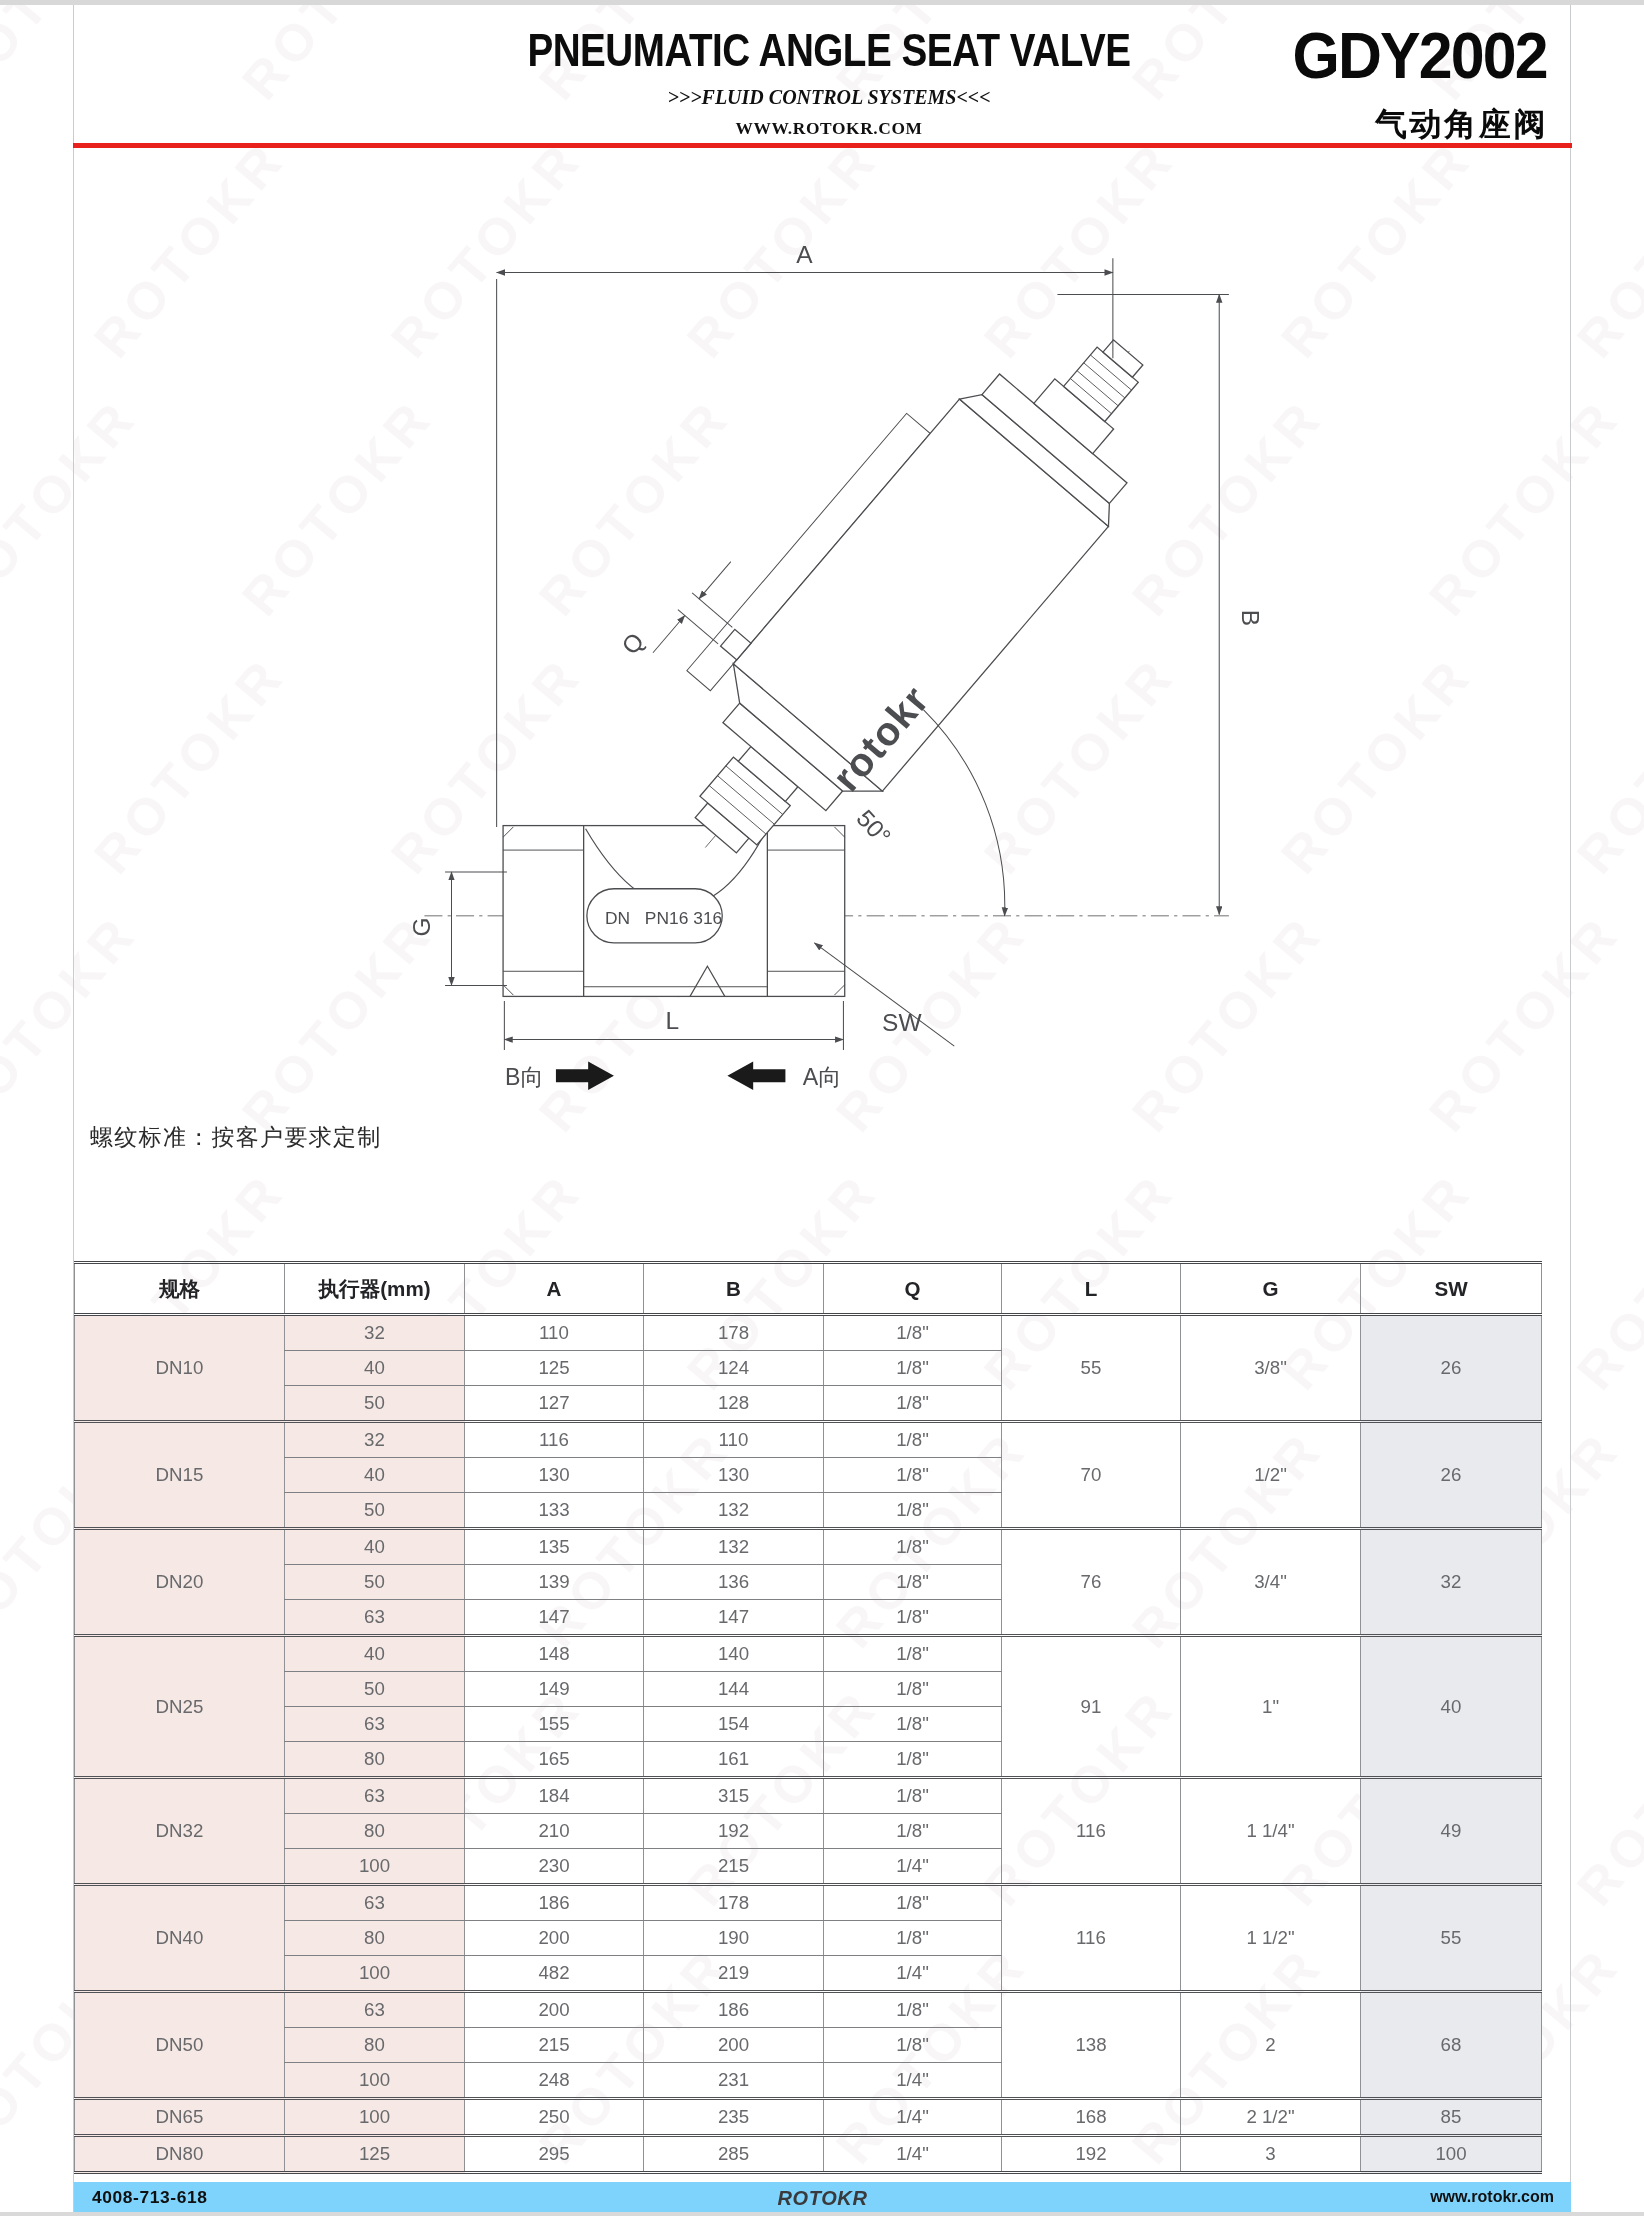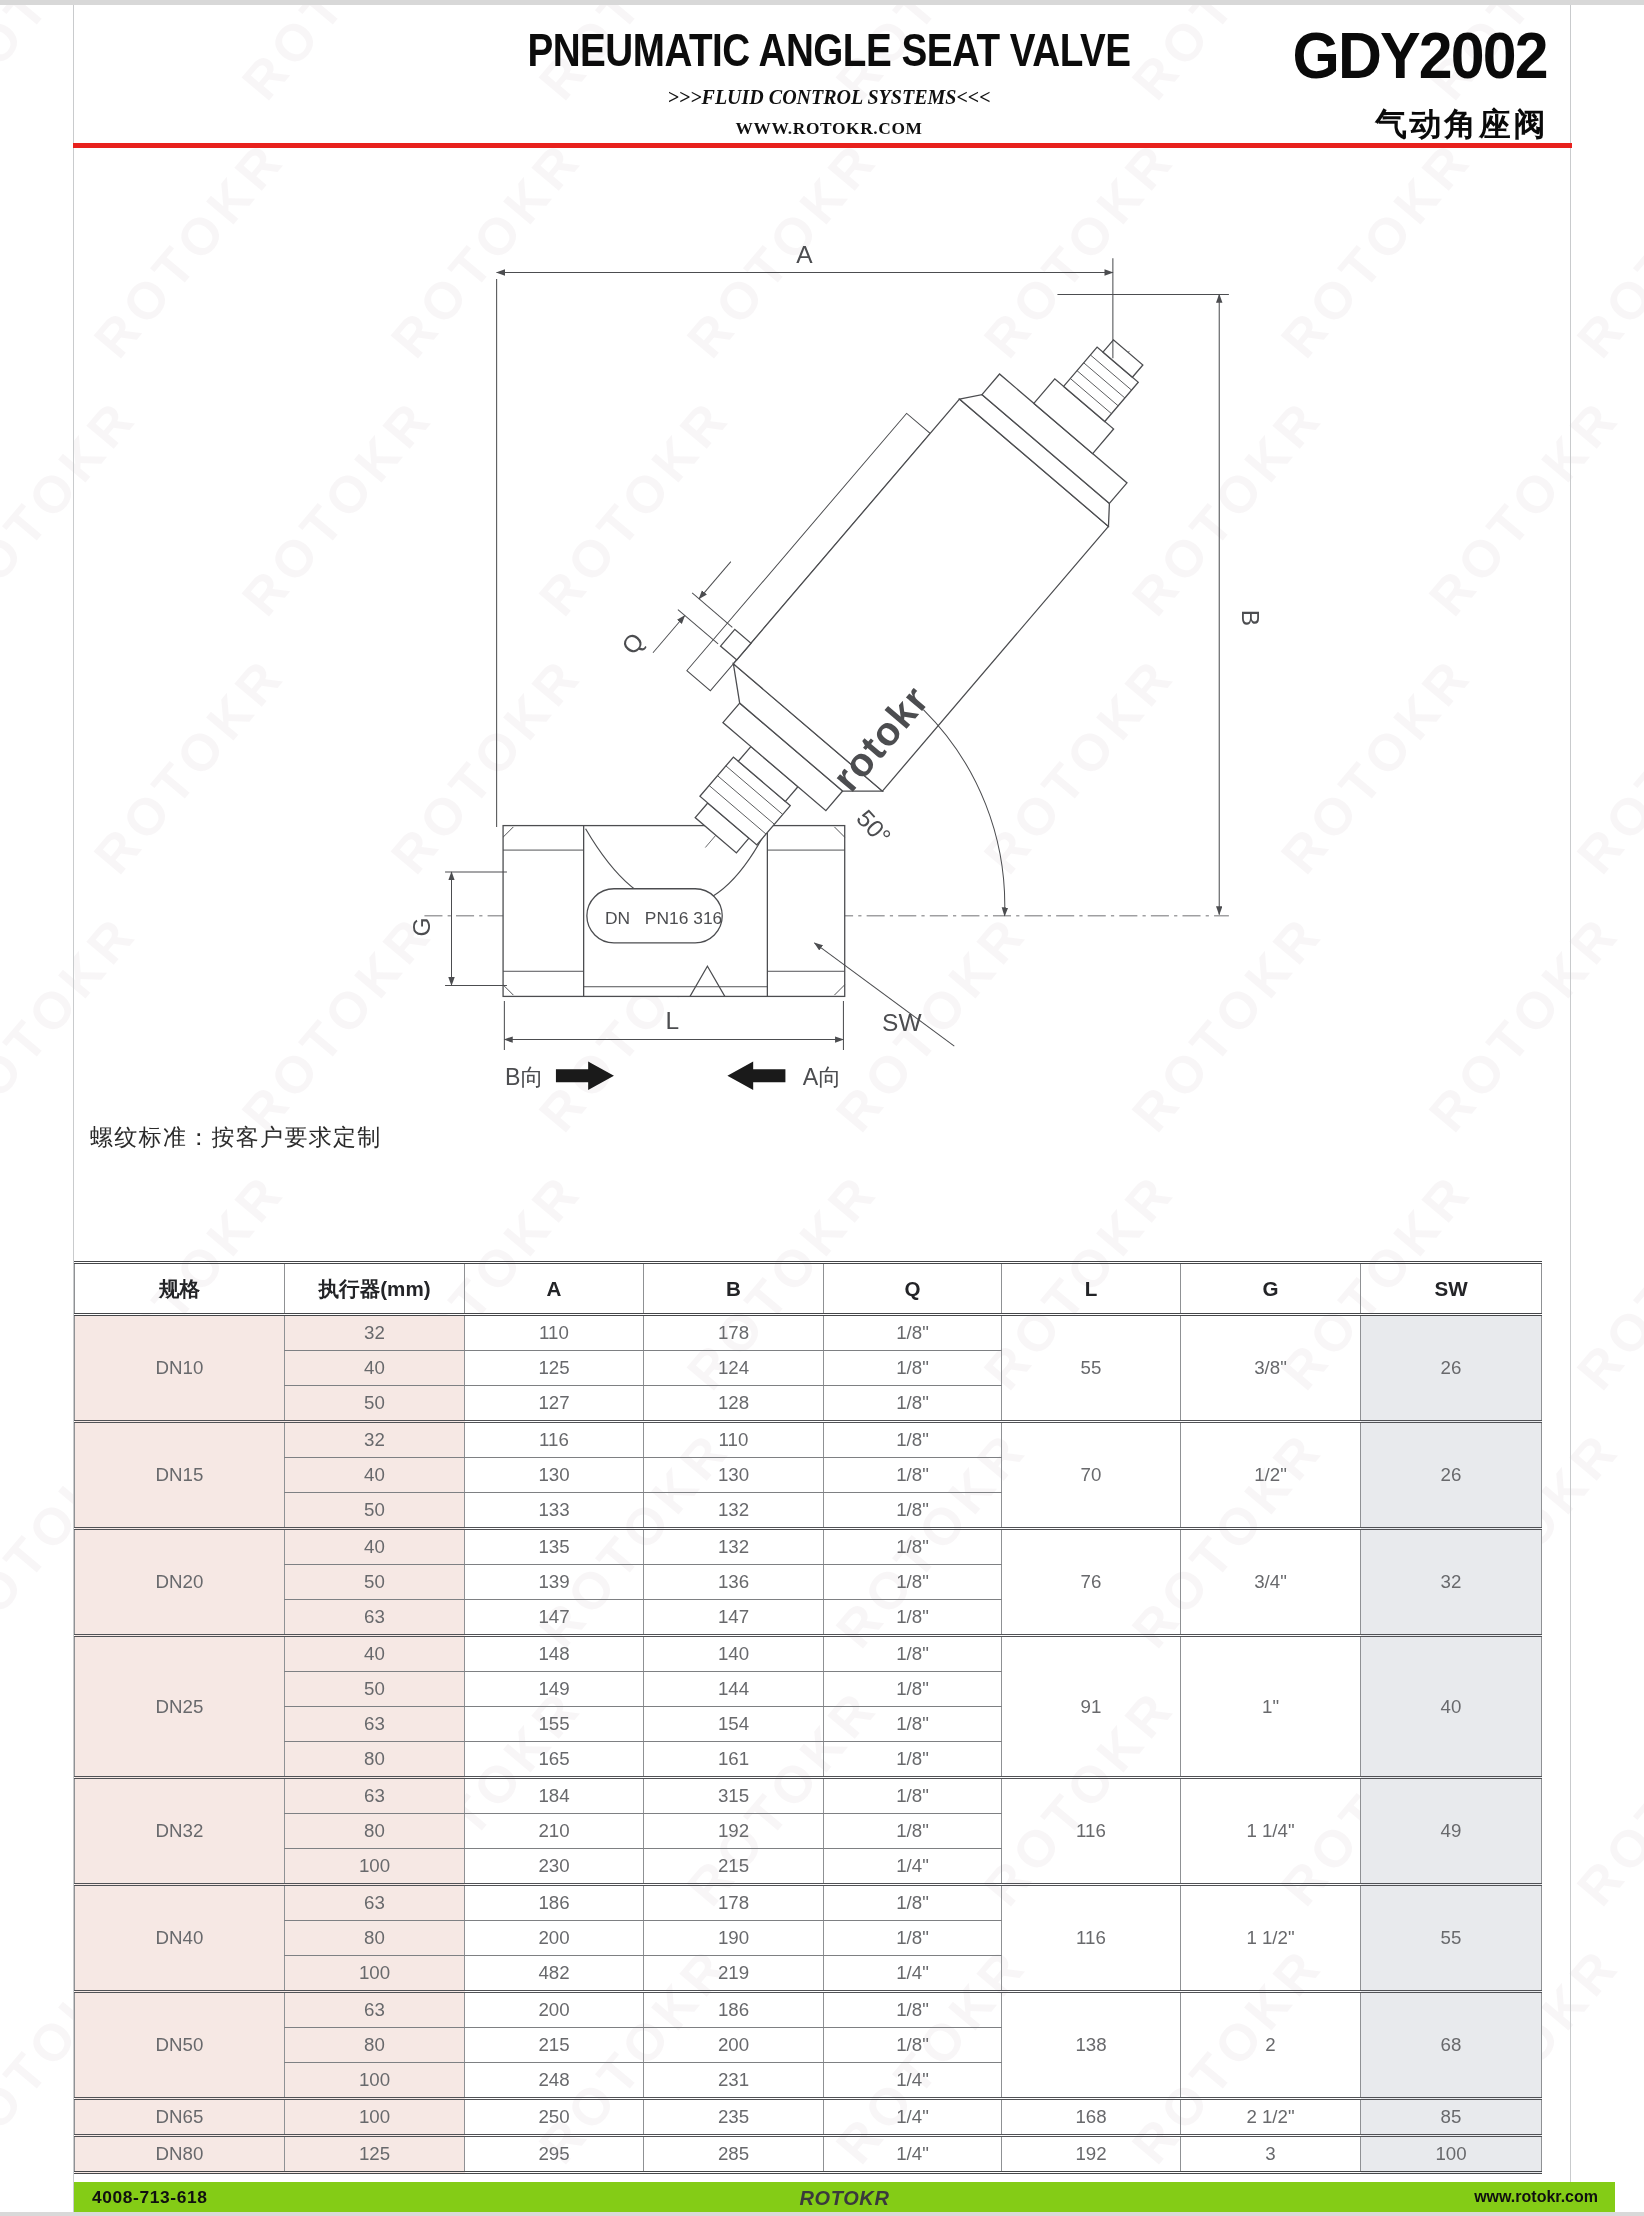--- a/index.html
+++ b/index.html
@@ -33,21 +33,21 @@
   table.dim{position:absolute;z-index:1;left:74px;top:1261px;width:1468px;border-collapse:collapse;table-layout:fixed;
     border:1.3px solid #515256;border-top:3.2px double #46474a;border-bottom:3.2px double #46474a;}
   table.dim th,table.dim td{border-left:1.3px solid #8f9194;border-right:1.3px solid #8f9194;text-align:center;vertical-align:middle;padding:0;}
   table.dim th{height:49px;font-size:20.6px;font-weight:bold;color:#232427;border-bottom:3.2px double #46474a;background:transparent;}
   table.dim td{height:34px;font-size:18.7px;color:#68696c;}
   table.dim tr.grp > td{border-top:3.2px double #515256;}
   table.dim td.sub{border-top:1.9px double #7e8083;}
   table.dim td.spec,table.dim td.act{background:#f6e8e4;}
   table.dim td.sw{background:#e8eaed;}
   
-  .footer-band{left:74px;top:2182px;width:1497px;height:30px;background:#84cc16;padding-left:44px;}
+  .footer-band{left:74px;top:2182px;width:1497px;height:30px;background:#7dd3fc;}
   .footer-band .phone{position:absolute;left:18px;top:5.2px;font-size:17.4px;font-weight:bold;color:#101010;letter-spacing:0.6px;}
   .footer-band .brand{position:absolute;left:0;top:4.5px;width:100%;text-align:center;font-size:20px;font-weight:bold;font-style:italic;color:#3a3a3c;letter-spacing:0.6px;}
   .footer-band .site{position:absolute;right:17px;top:6.4px;font-size:16px;font-weight:bold;color:#101010;}
   
   .drawing svg text{font-family:"Liberation Sans","DejaVu Sans",sans-serif;fill:#4c4d50;}
 </style>
 </head>
 <body>
 
 <div id="page">

